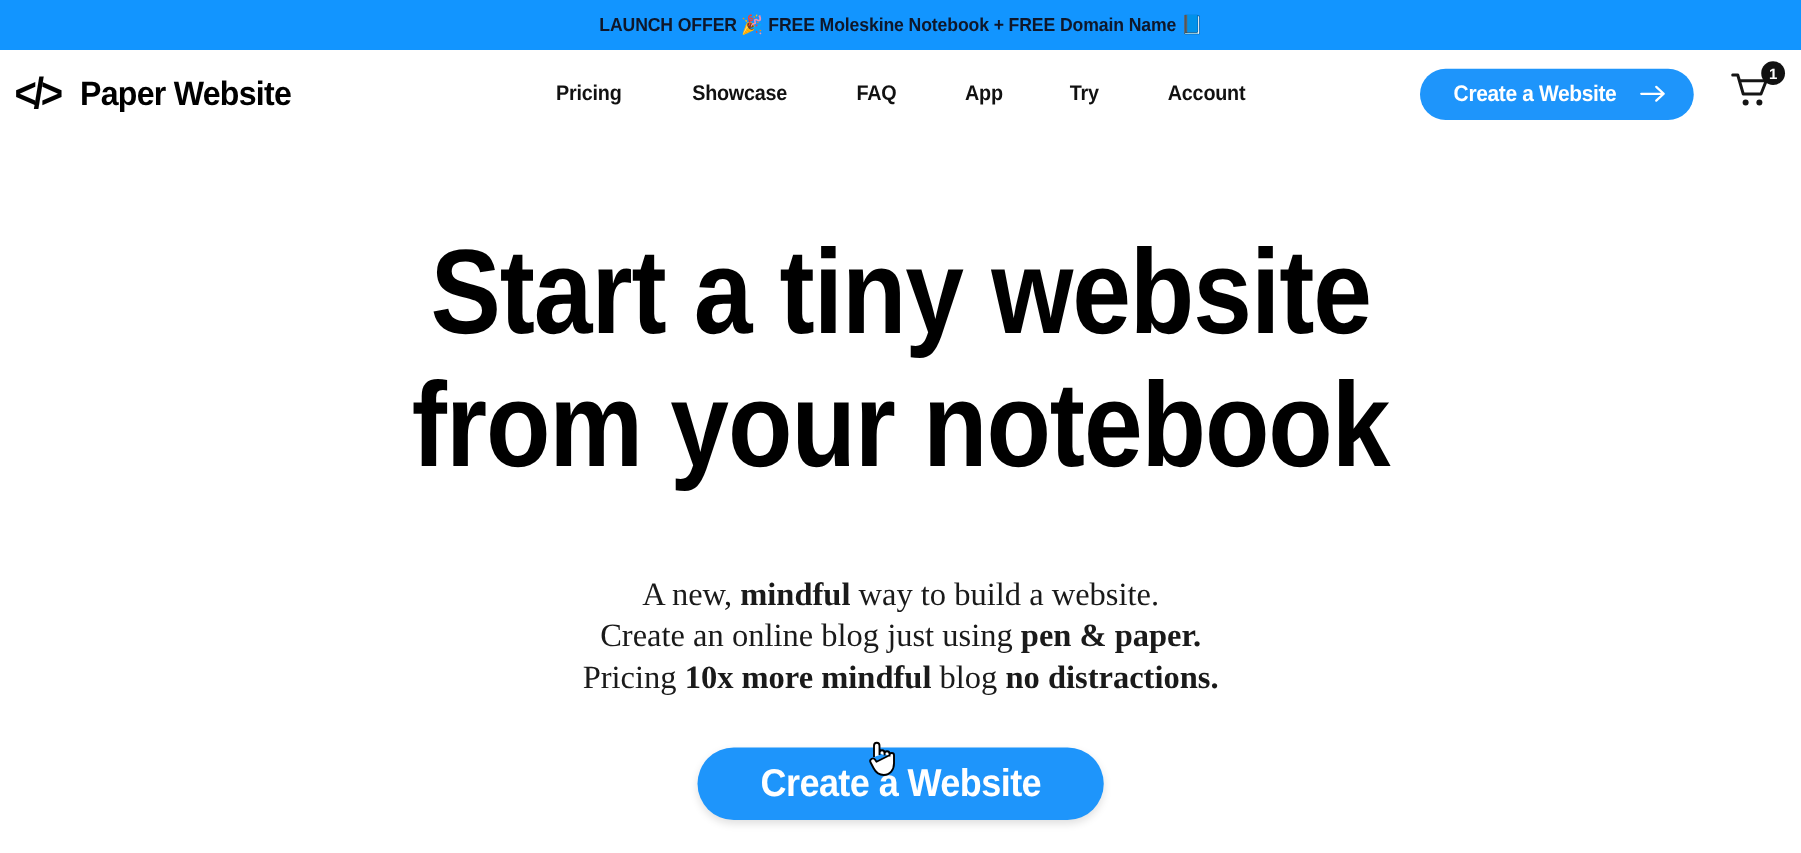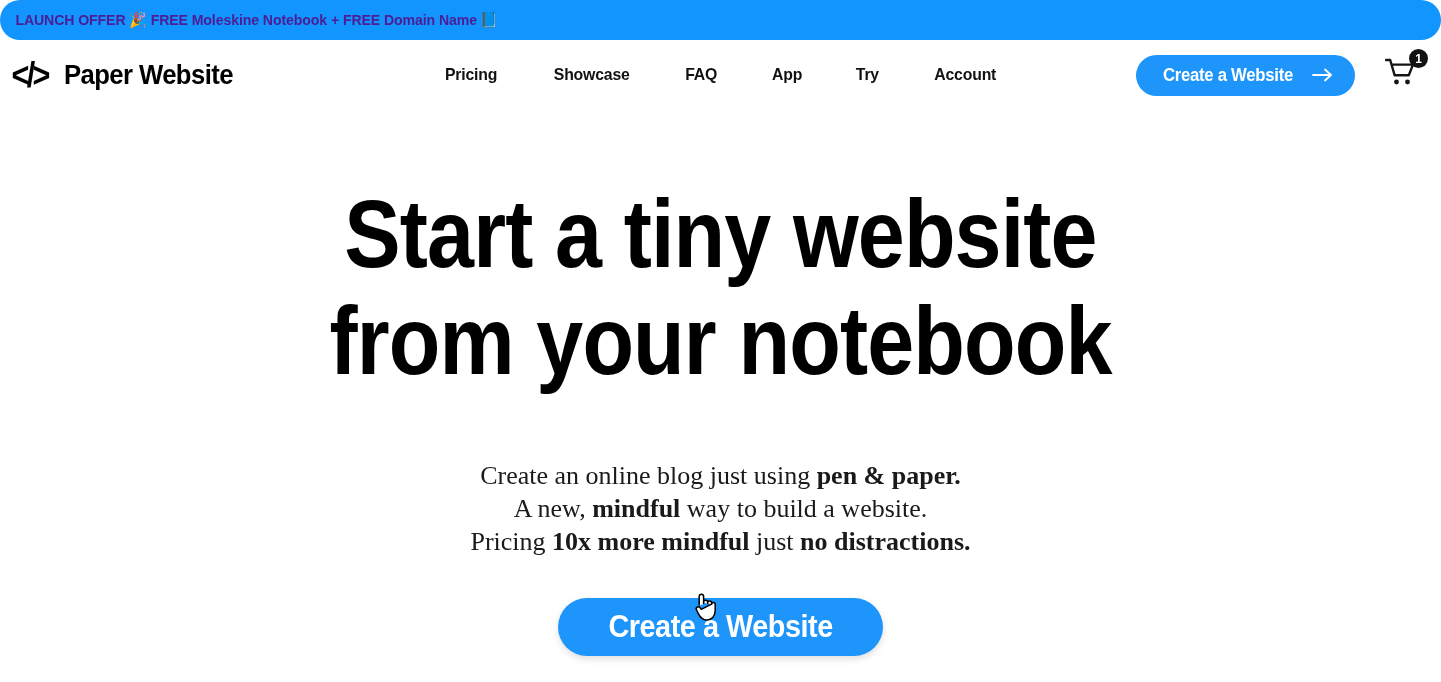--- a/index.html
+++ b/index.html
@@ -13,23 +13,22 @@
     font-family: "Liberation Sans", sans-serif;
     -webkit-font-smoothing: antialiased;
   }
 
   
   .announce-bar {
     height: 40px;
     background: #1295ff;
     display: flex;
     align-items: center;
-    justify-content: flex-start;
-    color: #4c1d95;
-    border-radius: 20px;
+    justify-content: center;
+    color: #0f172a;
   }
   .announce-text {
     font-family: "Liberation Sans", sans-serif;
     font-weight: bold;
     font-size: 15px;
     letter-spacing: -0.1px;
     white-space: nowrap;
     transform: scaleX(0.94);
     transform-origin: center;
     display: inline-block;
@@ -261,27 +260,27 @@
 
 <main class="hero">
 
   <h1 class="hero-title">
     <span class="line">Start a tiny website</span>
     <span class="line">from your notebook</span>
   </h1>
 
   <div class="hero-sub">
     <span class="line">
+      <span>A new, </span><b>mindful</b><span> way to build a website.</span>
+    </span>
+    <span class="line">
       <span>Create an online blog just using </span><b>pen &amp; paper.</b>
     </span>
     <span class="line">
-      <span>A new, </span><b>mindful</b><span> way to build a website.</span>
-    </span>
-    <span class="line">
-      <span>Pricing </span><b>10x more mindful</b><span> just </span><b>no distractions.</b>
+      <span>Pricing </span><b>10x more mindful</b><span> blog </span><b>no distractions.</b>
     </span>
   </div>
 
   <div class="hero-cta-wrap">
     <button class="hero-cta">
       <span>Create a Website</span>
     </button>
   </div>
 
   <div class="hero-note">

